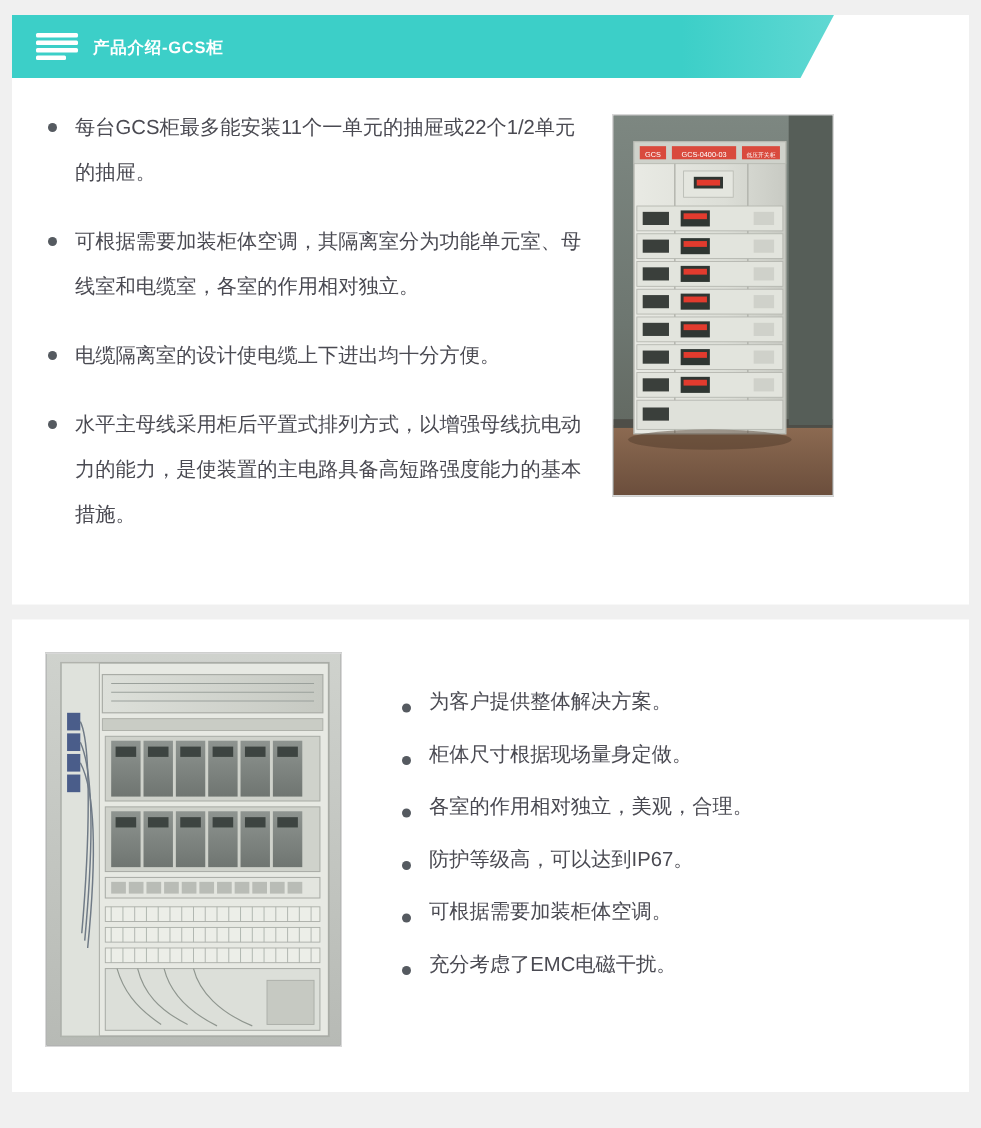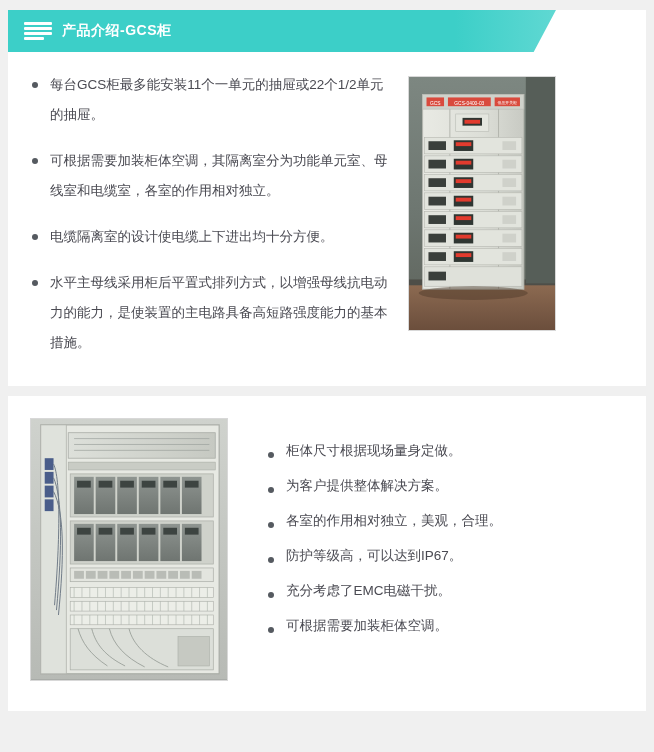--- a/index.html
+++ b/index.html
@@ -62,21 +62,21 @@
     border-radius: 1px;
   }
   .header-lines i:nth-child(1) { width: 100%; }
   .header-lines i:nth-child(2) { width: 100%; }
   .header-lines i:nth-child(3) { width: 100%; }
   .header-lines i:nth-child(4) { width: 70%; }
   .card-title {
     position: relative;
     z-index: 2;
     color: #ffffff;
-    font-size: 14px;
+    font-size: 11px;
     font-weight: bold;
     letter-spacing: 0.5px;
   }
   .card-body {
     display: flex;
     padding: 20px 18px 24px 18px;
     box-sizing: border-box;
   }
   .bullets {
     flex: 1;
@@ -96,21 +96,21 @@
     content: "";
     position: absolute;
     left: 2px;
     top: 12px;
     width: 6px;
     height: 6px;
     border-radius: 50%;
     background: #555a60;
   }
   
-  .card1 .card-body { padding: 18px 16px 12px 22px; }
+  .card1 .card-body { padding: 18px 16px 29px 22px; }
   .card1 .bullets { padding-right: 18px; max-width: 360px; }
   .photo-wrap-1 {
     width: 146px;
     flex: 0 0 146px;
     margin-top: 6px;
   }
   
   .card2 .card-body { padding: 22px 18px 30px 22px; }
   .photo-wrap-2 {
     width: 196px;
@@ -416,23 +416,23 @@
           <g stroke="#8f968f" stroke-width="0.8" fill="none">
             <path d="M48 214 C52 228 60 240 78 252"></path>
             <path d="M62 214 C66 230 76 242 96 252"></path>
             <path d="M80 214 C84 230 96 243 116 253"></path>
             <path d="M100 214 C104 230 118 244 140 253"></path>
           </g>
           <rect x="150" y="222" width="32" height="30" fill="#c6c9c2" stroke="#a9aca6" stroke-width="0.6"></rect>
         </svg>
       </div>
       <ul class="bullets">
+        <li>为客户提供整体解决方案。</li>
         <li>柜体尺寸根据现场量身定做。</li>
-        <li>为客户提供整体解决方案。</li>
         <li>各室的作用相对独立，美观，合理。</li>
         <li>防护等级高，可以达到IP67。</li>
+        <li>可根据需要加装柜体空调。</li>
         <li>充分考虑了EMC电磁干扰。</li>
-        <li>可根据需要加装柜体空调。</li>
       </ul>
     </div>
   </div>
 
 </div>
 
 </body></html>

